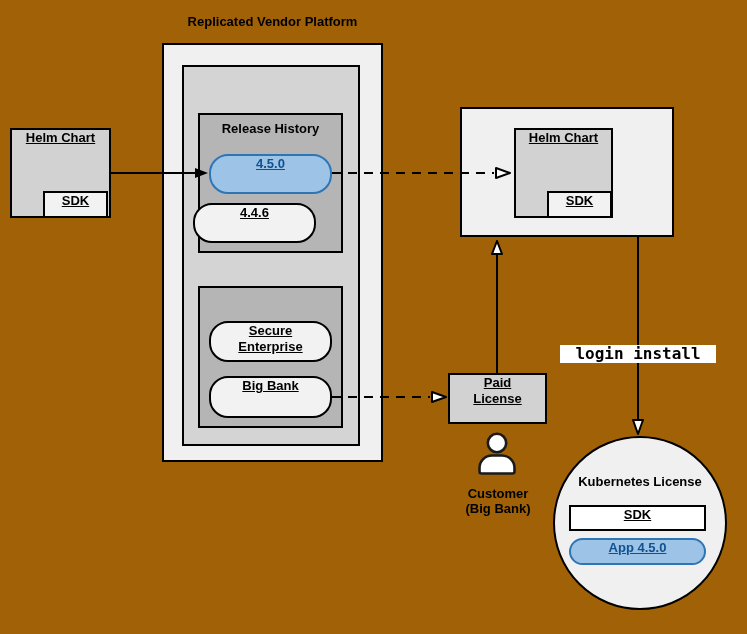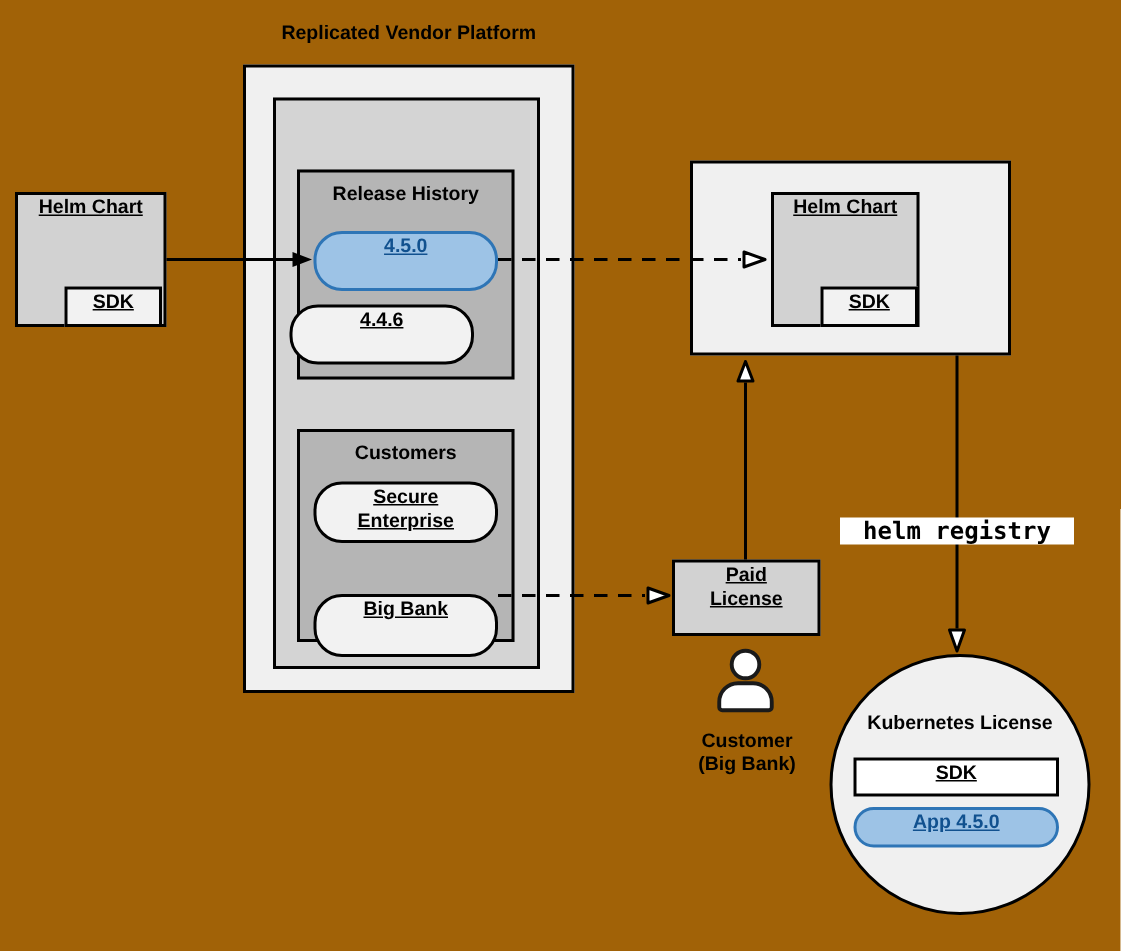--- a/index.html
+++ b/index.html
@@ -43,26 +43,25 @@
   <div class="lbl" style="left:198px; top:121px; width:145px;">Release History</div>
 
   <div class="box blue flexc verbox" style="left:209px; top:154px; width:123px; height:40px;">
     <span>4.5.0</span>
   </div>
   <div class="box fill-box flexc verbox" style="left:193px; top:203px; width:123px; height:40px;">
     <span>4.4.6</span>
   </div>
 
   <div class="box fill-dark" style="left:198px; top:286px; width:145px; height:142px;"></div>
-  <div class="lbl" style="left:198px; top:294px; width:145px;">Customers</div>
 
   <div class="box fill-box flexc verbox" style="left:209px; top:321px; width:123px; height:41px; padding:0 12px; line-height:16px;">
     <span>Secure Enterprise</span>
   </div>
-  <div class="box fill-box flexc verbox" style="left:209px; top:376px; width:123px; height:42px;margin-top:20px;">
+  <div class="box fill-box flexc verbox" style="left:209px; top:376px; width:123px; height:42px;">
     <span>Big Bank</span>
   </div>
 
   <div class="box fill-grey flexc node-label" style="left:10px; top:128px; width:101px; height:90px;">
     <span>Helm Chart</span>
   </div>
   <div class="box fill-box flexc node-label" style="left:43px; top:191px; width:65px; height:27px;">
     <span>SDK</span>
   </div>
 
@@ -118,15 +117,15 @@
       <line x1="638" y1="237" x2="638" y2="419" stroke="#000" stroke-width="2"></line>
       <polygon points="638,434 633,420 643,420" fill="#fff" stroke="#000" stroke-width="2" stroke-linejoin="round"></polygon>
     </g>
 
     <g fill="#ffffff" stroke="#1a1a1a" stroke-width="2.6" stroke-linejoin="round">
       <circle cx="497" cy="443" r="9.2"></circle>
       <path d="M479.5 471.5 v-3.5 a12.5 12.5 0 0 1 12.5 -12.5 h10 a12.5 12.5 0 0 1 12.5 12.5 v3.5 a2 2 0 0 1 -2 2 h-31 a2 2 0 0 1 -2 -2 z"></path>
     </g>
   </svg>
 
-  <div class="cmd" style="left:560px; top:345px; width:156px;">helm registry</div>
+  <div class="cmd" style="left:560px; top:345px; width:156px;">login install</div>
 
 </div>
 
 </body></html>

